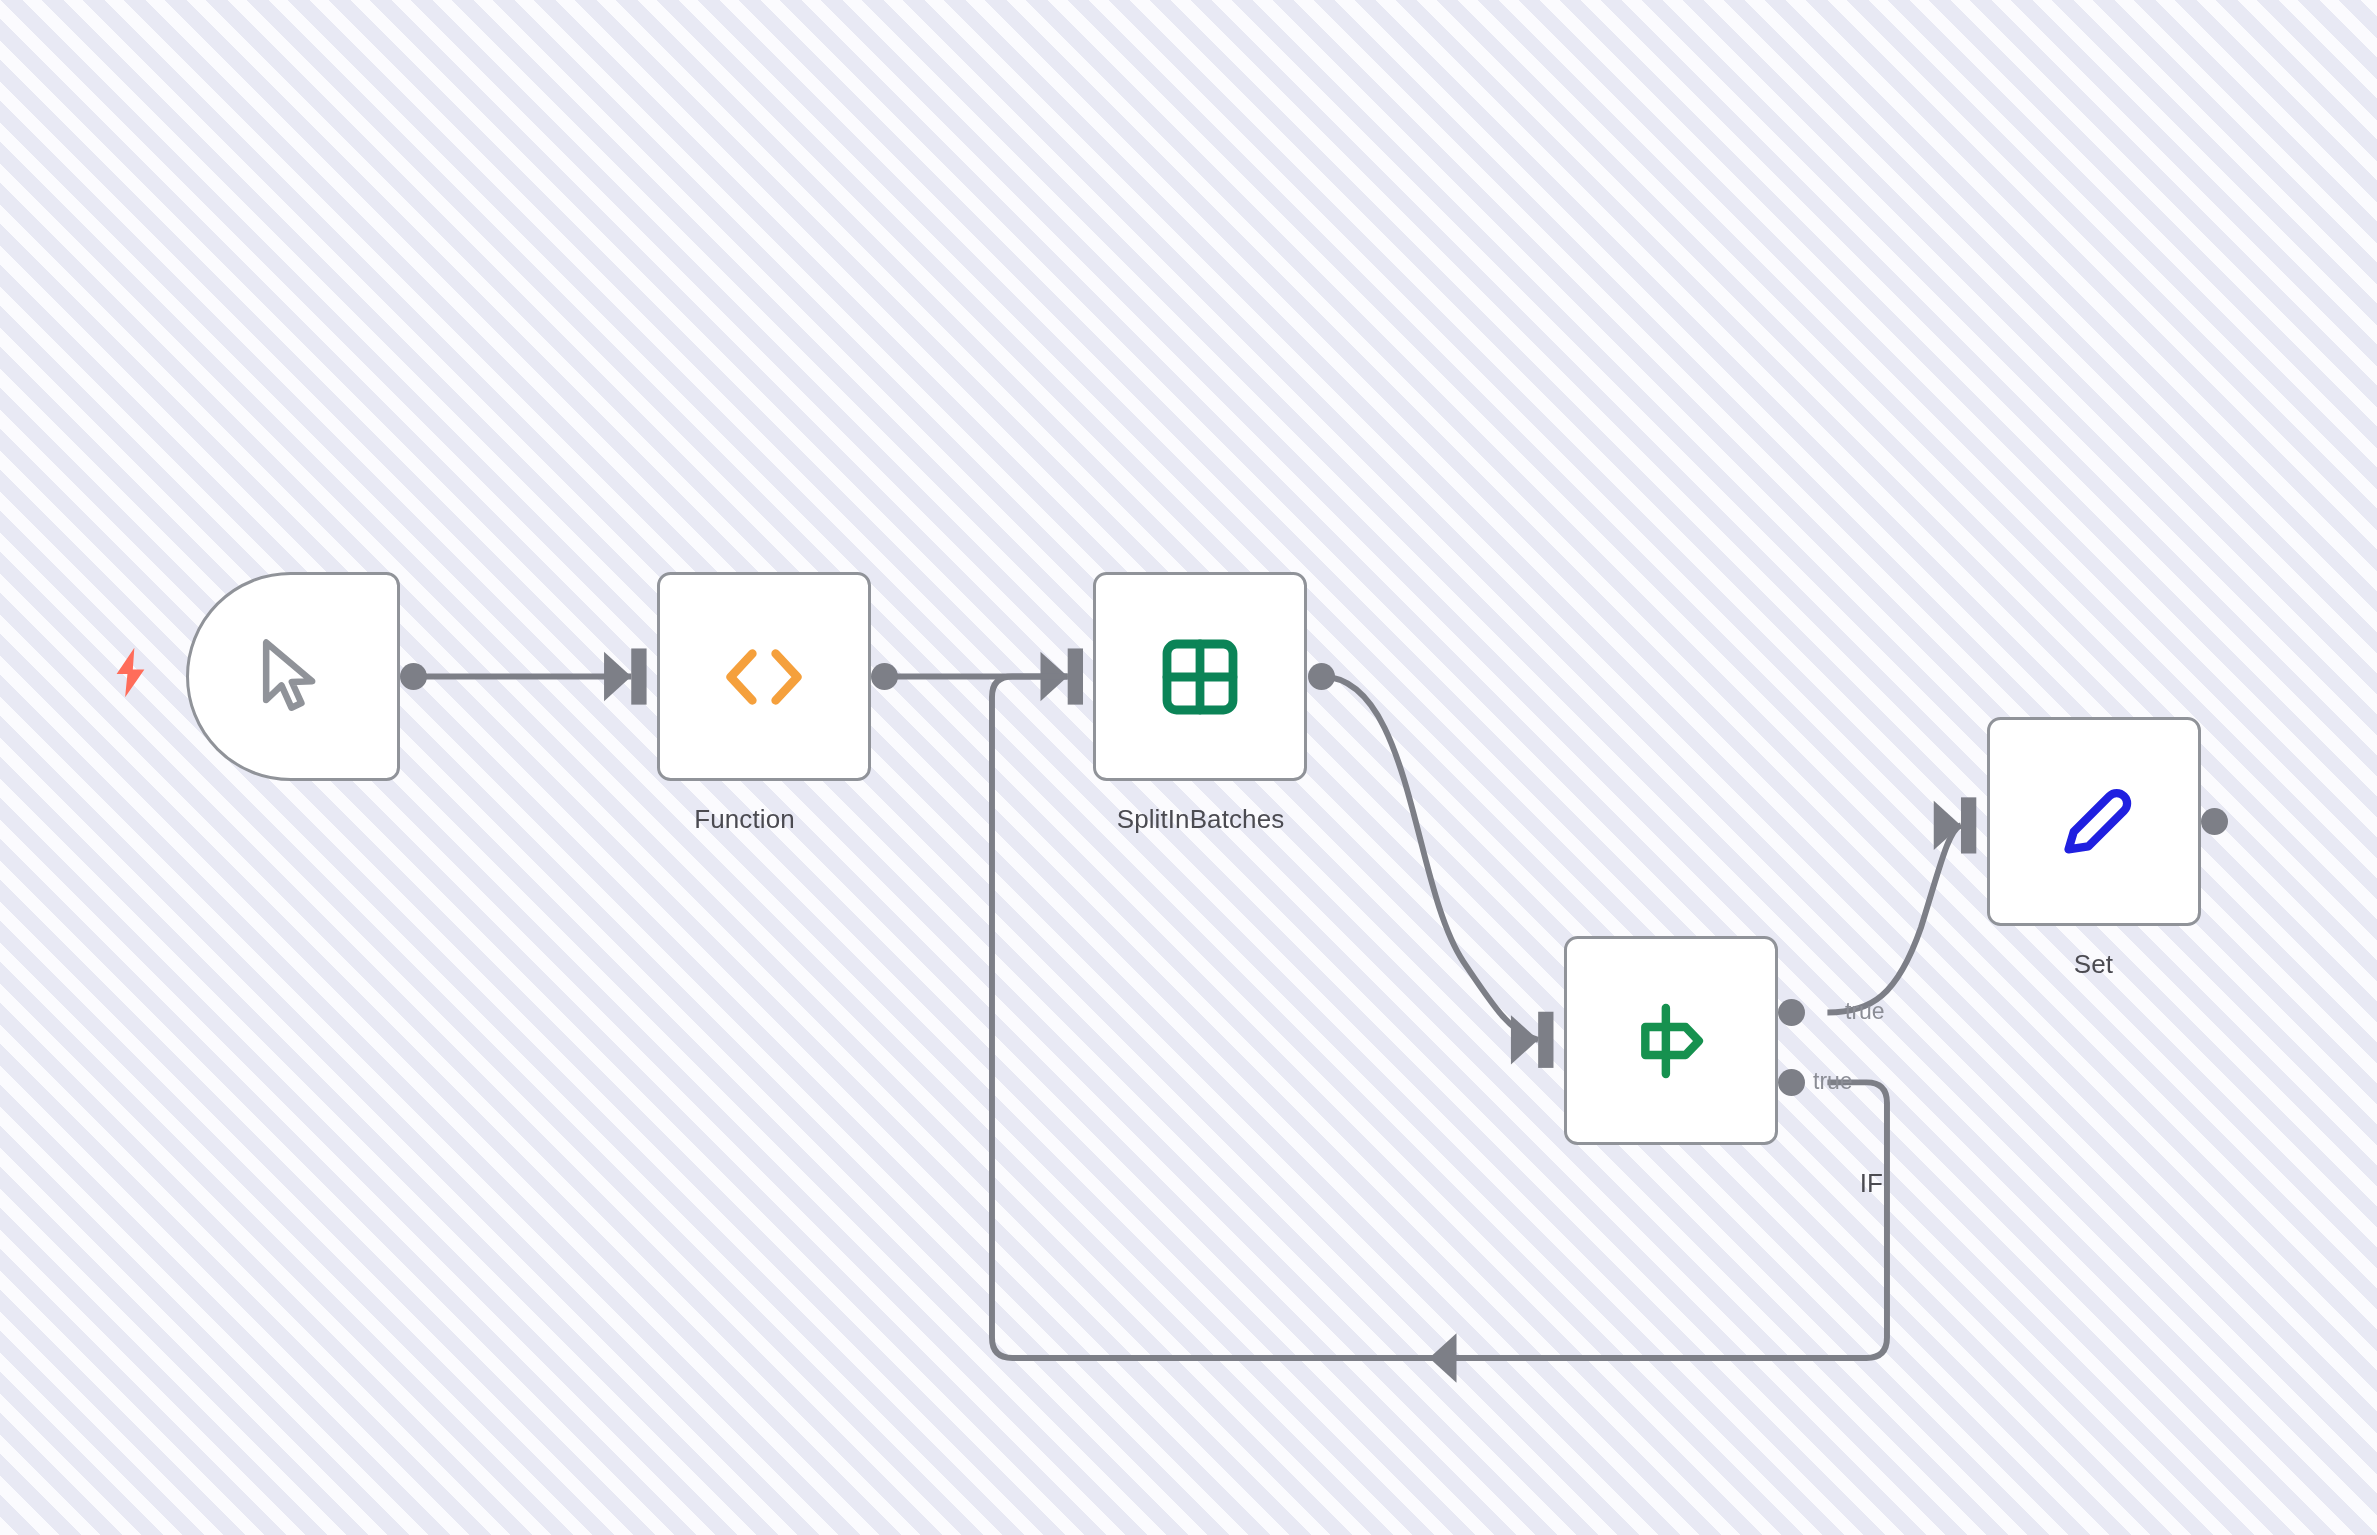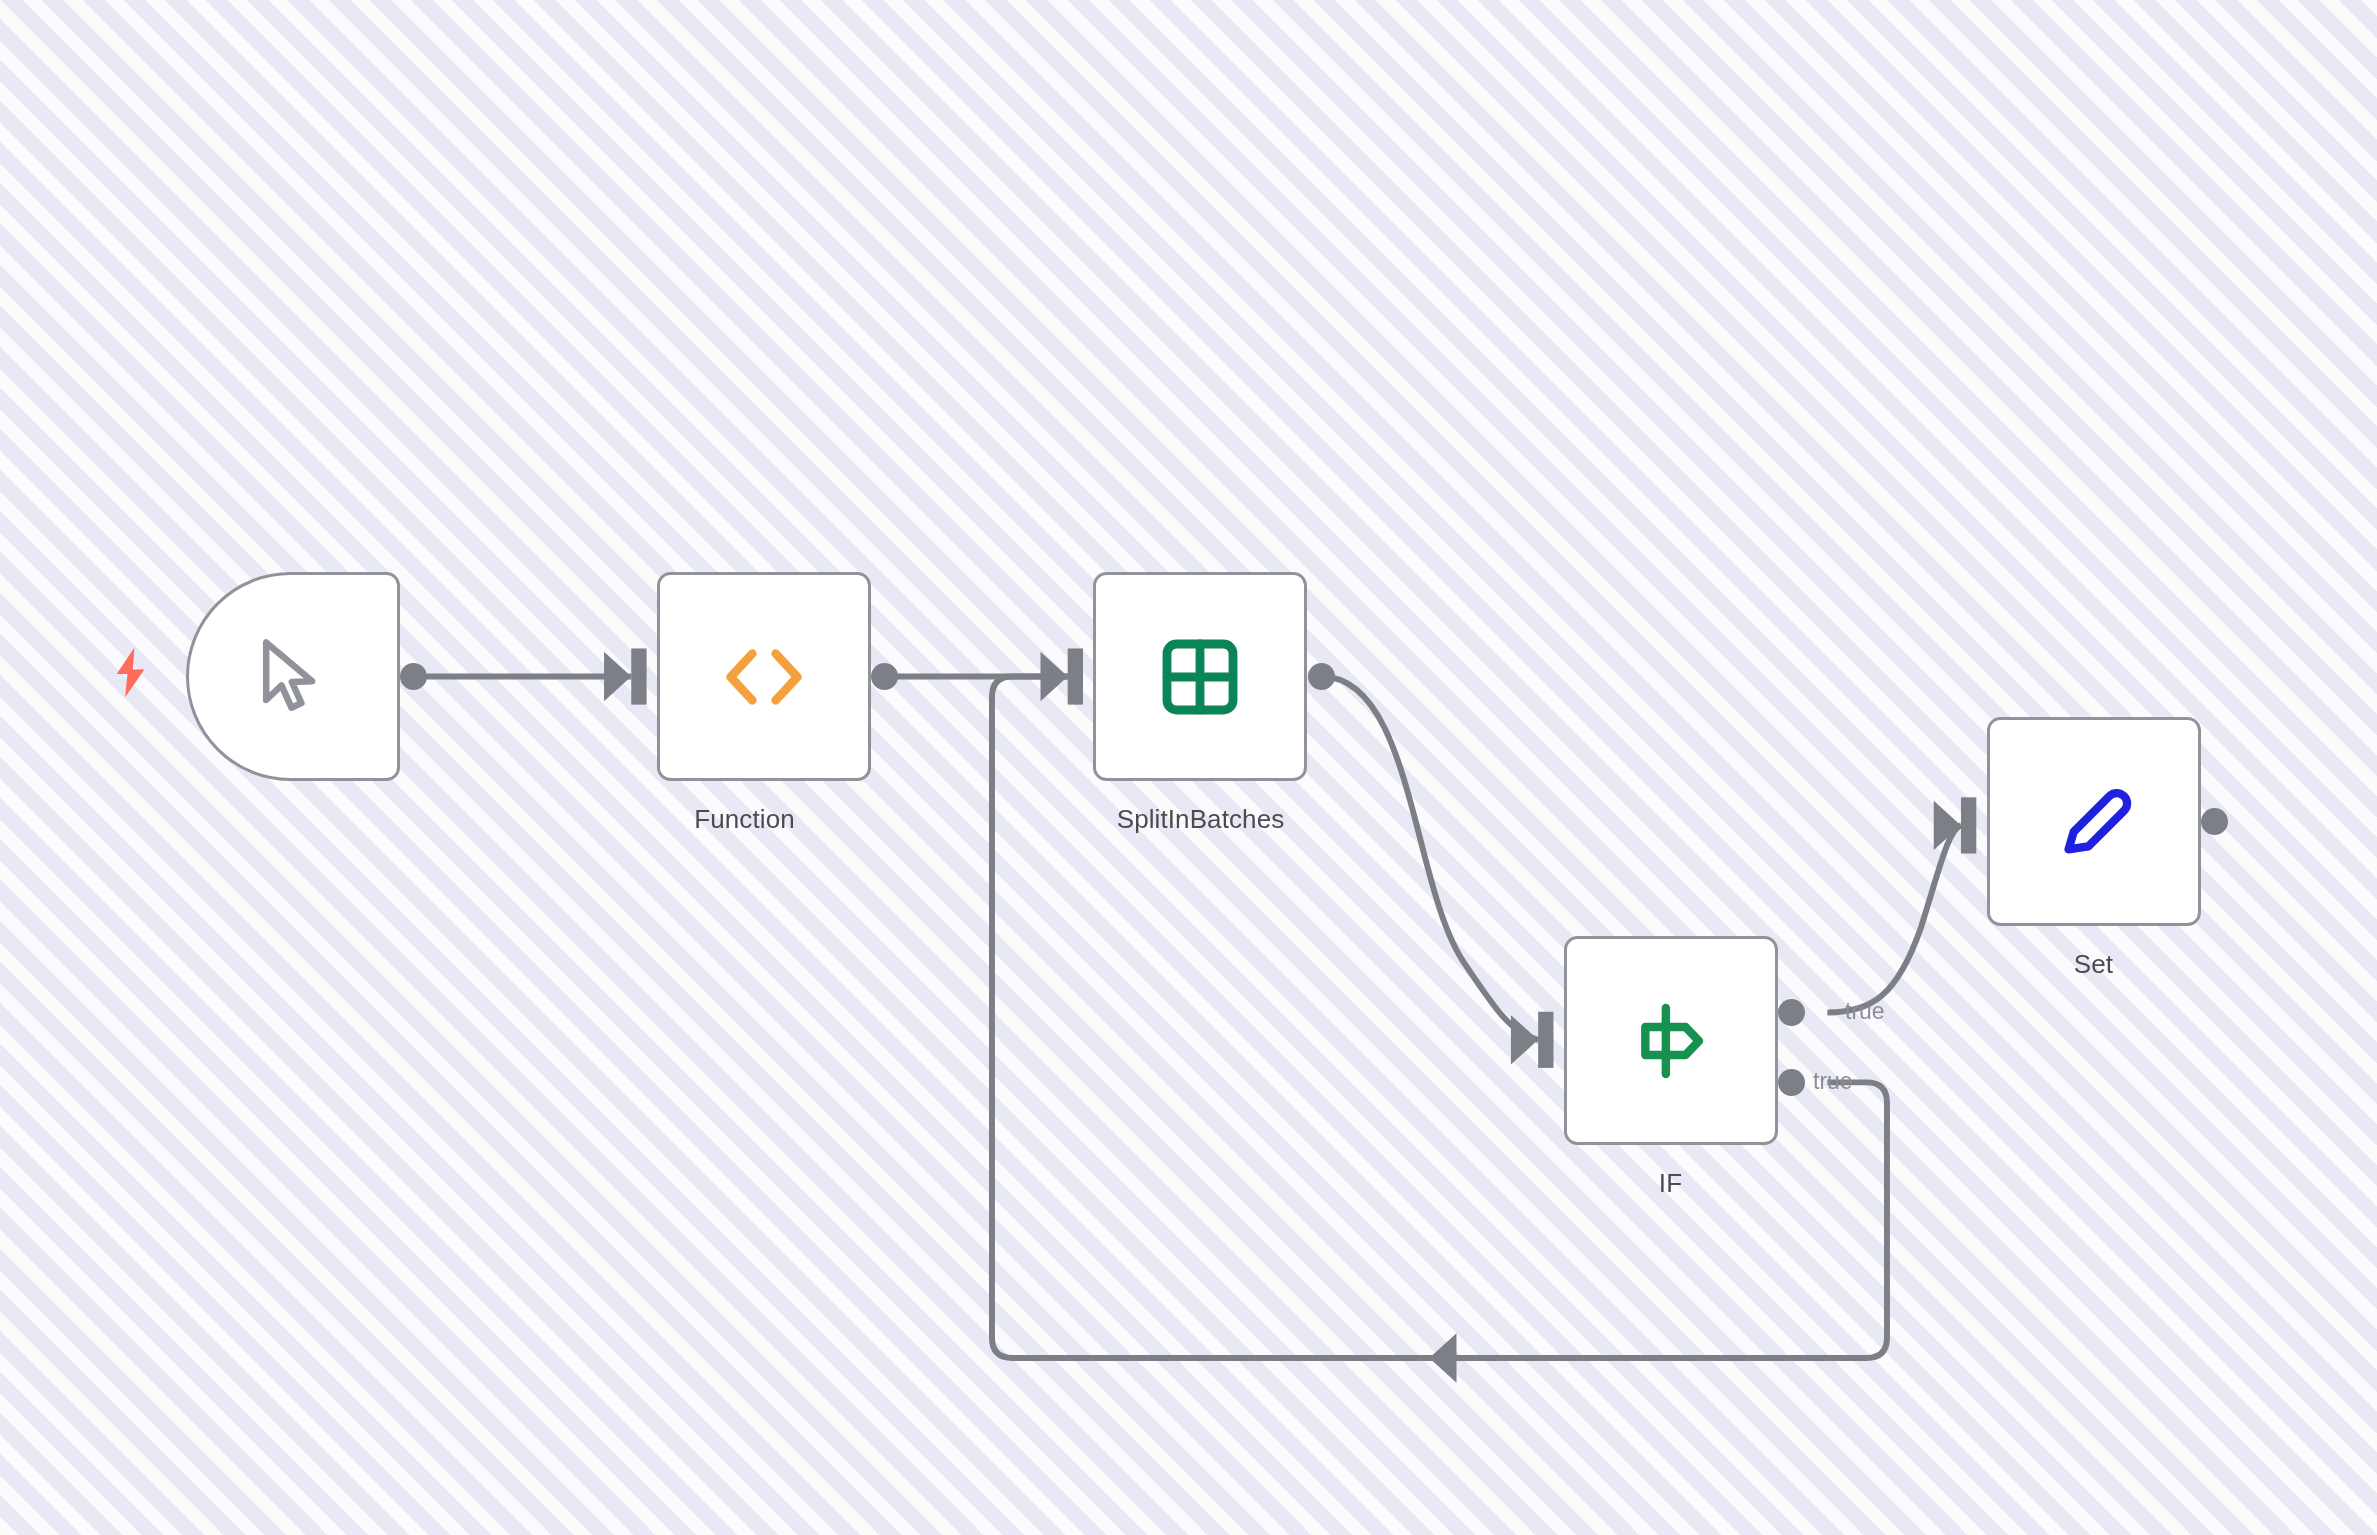--- a/index.html
+++ b/index.html
@@ -155,21 +155,21 @@
   <div class="node node-std" style="left:1564px; top:936px;">
     <svg class="icon-svg" width="88" height="88" viewBox="0 0 24 24" fill="none" stroke="#16914f" stroke-width="2.3" stroke-linecap="round" stroke-linejoin="round">
       <line x1="10.6" y1="3" x2="10.6" y2="21"></line>
       <path d="M5 8.2 L16 8.2 L19.6 12 L16 15.8 L5 15.8 Z"></path>
     </svg>
   </div>
   <div class="port" style="left:1778px; top:999px;"></div>
   <div class="port" style="left:1778px; top:1069px;"></div>
   <div class="port-label" style="left:1813px; top:998px;margin-left:32px;">true</div>
   <div class="port-label" style="left:1813px; top:1068px;">true</div>
-  <div class="node-label" style="left:1458px; top:1168px; width:425px;">IF</div>
+  <div class="node-label" style="left:1458px; top:1168px; width:425px;text-align:right;">IF</div>
 
   <div class="node node-std" style="left:1987px; top:717px;">
     <svg class="icon-svg" width="90" height="90" viewBox="0 0 24 24" fill="none" stroke="#2020e0" stroke-width="2.2" stroke-linecap="round" stroke-linejoin="round">
       <path d="M5.2 19.3 L6.6 14.6 L16.1 5.1 C17.2 4 18.9 4 20 5.1
                C21.1 6.2 21.1 7.9 20 9 L10.5 18.5 Z"></path>
     </svg>
   </div>
   <div class="port" style="left:2201px; top:808px;"></div>
   <div class="node-label" style="left:1881px; top:949px; width:425px;">Set</div>
 

